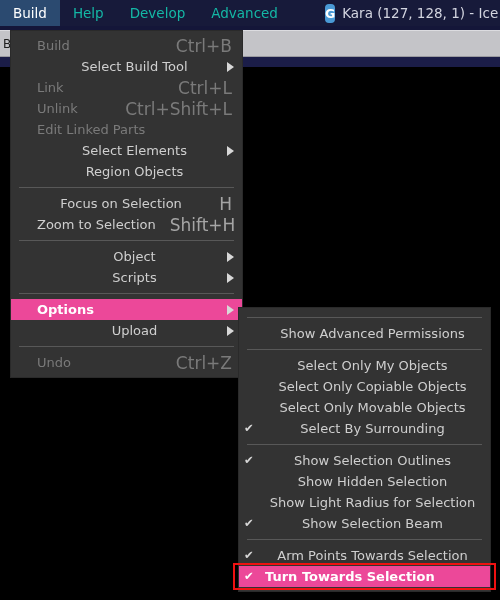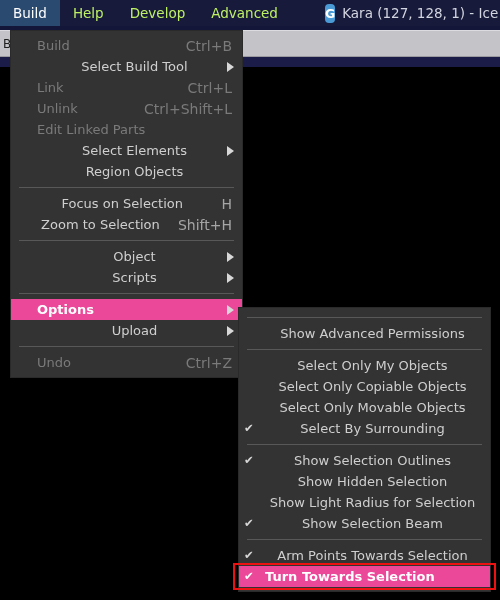--- a/index.html
+++ b/index.html
@@ -13,21 +13,21 @@
 
   
   .menubar {
     position:absolute; left:0; top:0; width:500px; height:26px;
     background:#171a3a;
     display:flex; align-items:center;
   }
   .menubar-item {
     height:26px; display:flex; align-items:center;
     padding:0 13px;
-    color:#bef264; font-size:13.5px; line-height:26px;
+    color:#14b8a6; font-size:13.5px; line-height:26px;
     white-space:nowrap;
   }
   .menubar-item.active { background:#2b4a70; color:#ffffff; }
 
   .menubar-sep { flex:0 0 34px; }
   .grid-badge {
     width:19px; height:19px; border-radius:4px;
     background:#4a9ad6; color:#ffffff;
     font-size:12.5px; font-weight:bold;
     display:flex; align-items:center; justify-content:center;
@@ -72,21 +72,21 @@
     display:flex; align-items:center;
     font-size:13px;
     color:#c8c8c8;
     padding-left:26px; padding-right:10px;
     white-space:nowrap;
   }
   .menu-item.disabled { color:#7a7a7a; }
   .menu-item.bold-enabled { color:#cfcfcf;text-align:center; }
   .menu-item.highlight { background:#ec4899; color:#ffffff;font-weight:bold; }
   .menu-item .label { flex:1 1 auto; }
-  .menu-item .accel { color:#a5a5a5; font-size:14px; margin-left:14px; }
+  .menu-item .accel { color:#a5a5a5; font-size:17px; margin-left:14px; }
   .menu-item.disabled .accel { color:#7a7a7a; }
   .menu-item .arrow {
     position:absolute; right:8px; top:50%; transform:translateY(-50%);
     width:0; height:0;
     border-top:5px solid transparent;
     border-bottom:5px solid transparent;
     border-left:7px solid #d8d8d8;
   }
   .menu-item .check {
     position:absolute; left:6px; top:50%; transform:translateY(-50%);

